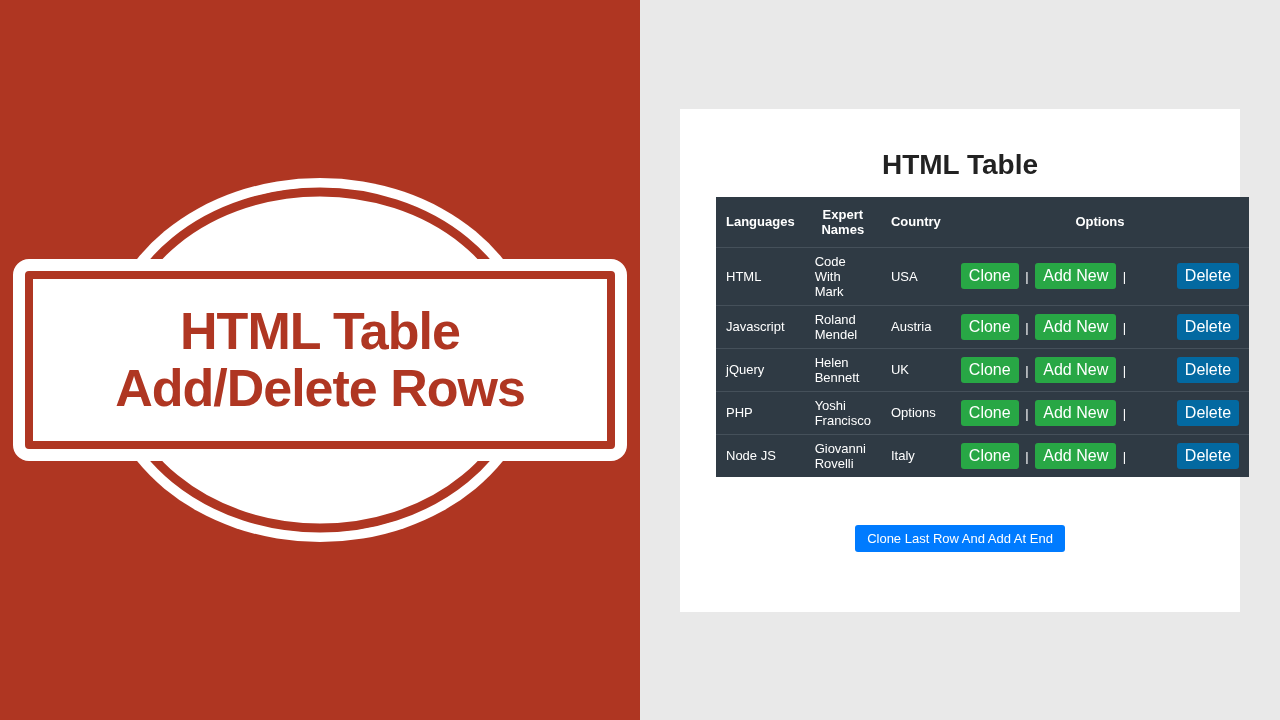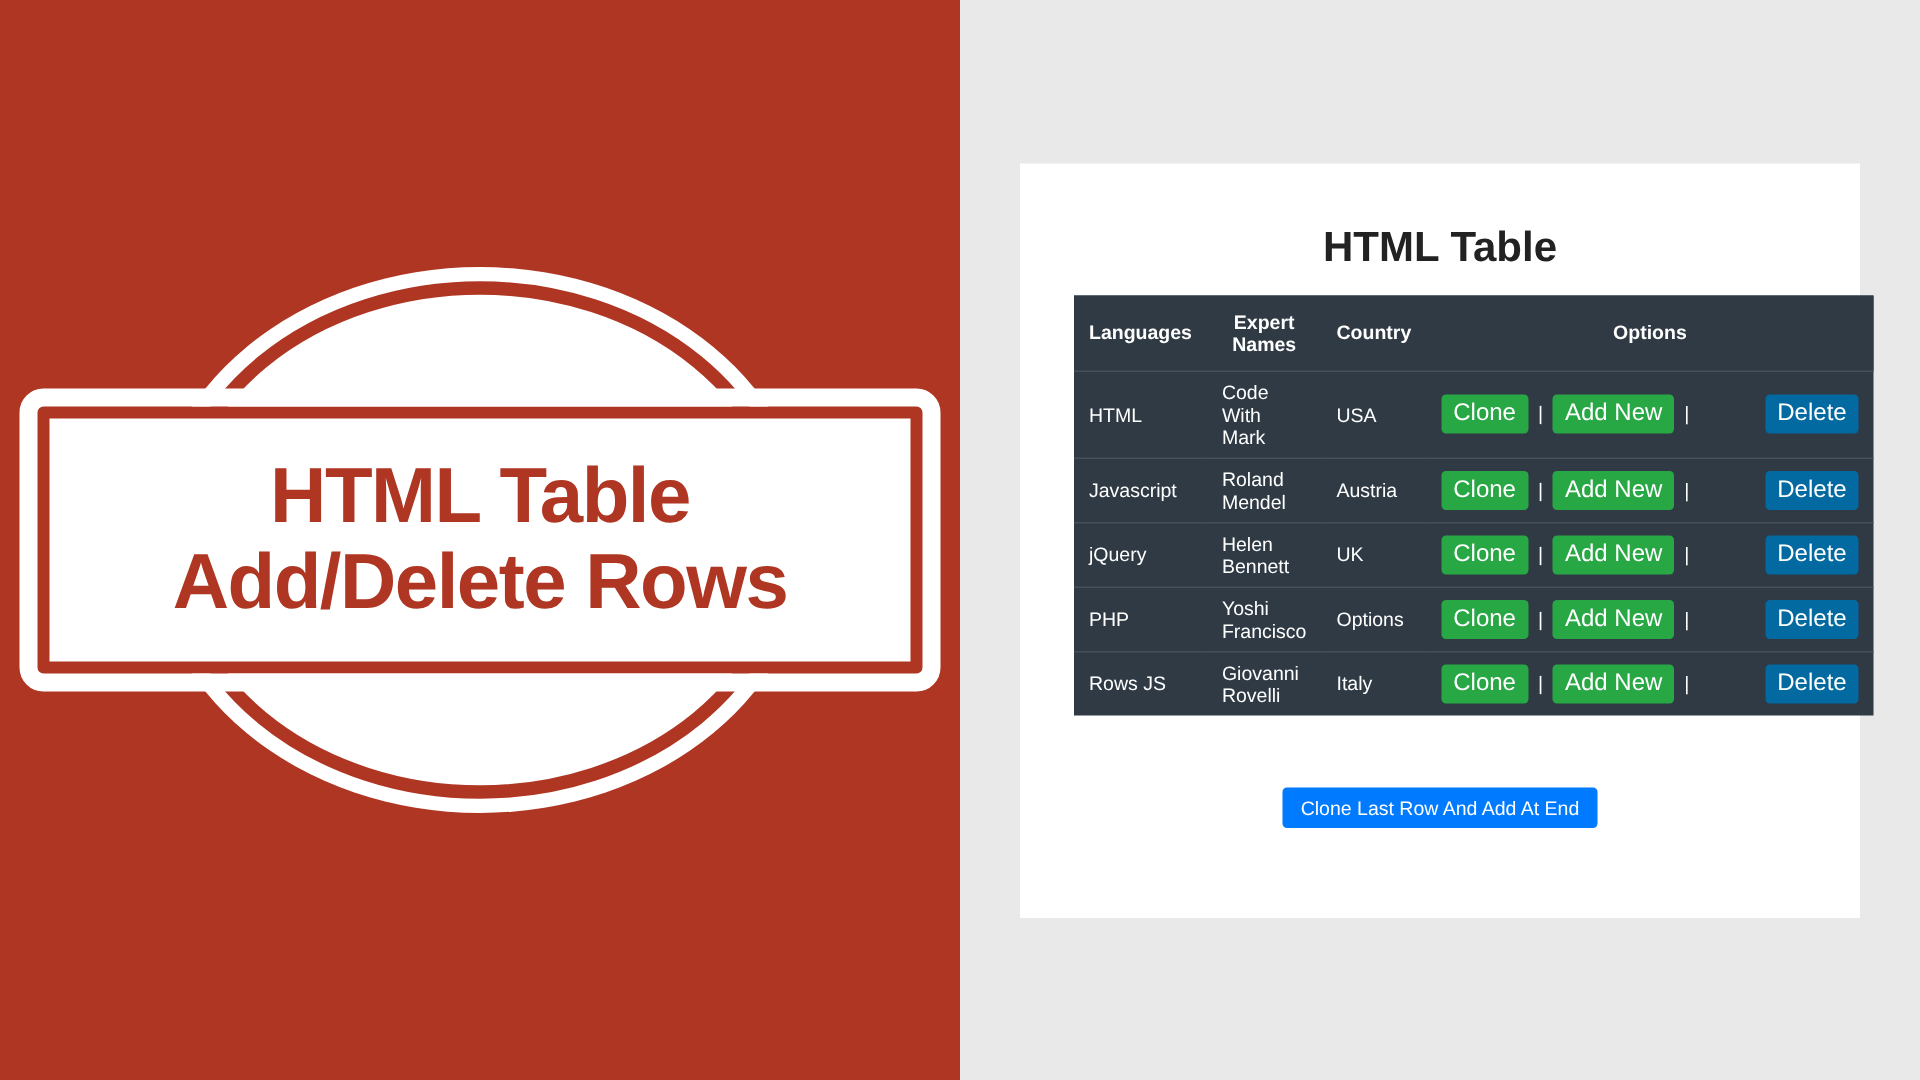--- a/index.html
+++ b/index.html
@@ -156,21 +156,21 @@
               <td>UK</td>
               <td class="opts-cell"><button class="btn btn-success">Clone</button> <span class="sep">|</span> <button class="btn btn-success">Add New</button> <span class="sep">|</span> <button class="btn btn-danger">Delete</button></td>
             </tr>
             <tr>
               <td>PHP</td>
               <td>Yoshi Francisco</td>
               <td>Options</td>
               <td class="opts-cell"><button class="btn btn-success">Clone</button> <span class="sep">|</span> <button class="btn btn-success">Add New</button> <span class="sep">|</span> <button class="btn btn-danger">Delete</button></td>
             </tr>
             <tr>
-              <td>Rows JS</td>
+              <td>Node JS</td>
               <td>Giovanni Rovelli</td>
               <td>Italy</td>
               <td class="opts-cell"><button class="btn btn-success">Clone</button> <span class="sep">|</span> <button class="btn btn-success">Add New</button> <span class="sep">|</span> <button class="btn btn-danger">Delete</button></td>
             </tr>
           </tbody>
       </table>
 
       <div class="footer-btn-row">
         <button class="btn btn-primary">Clone Last Row And Add At End</button>
       </div>

